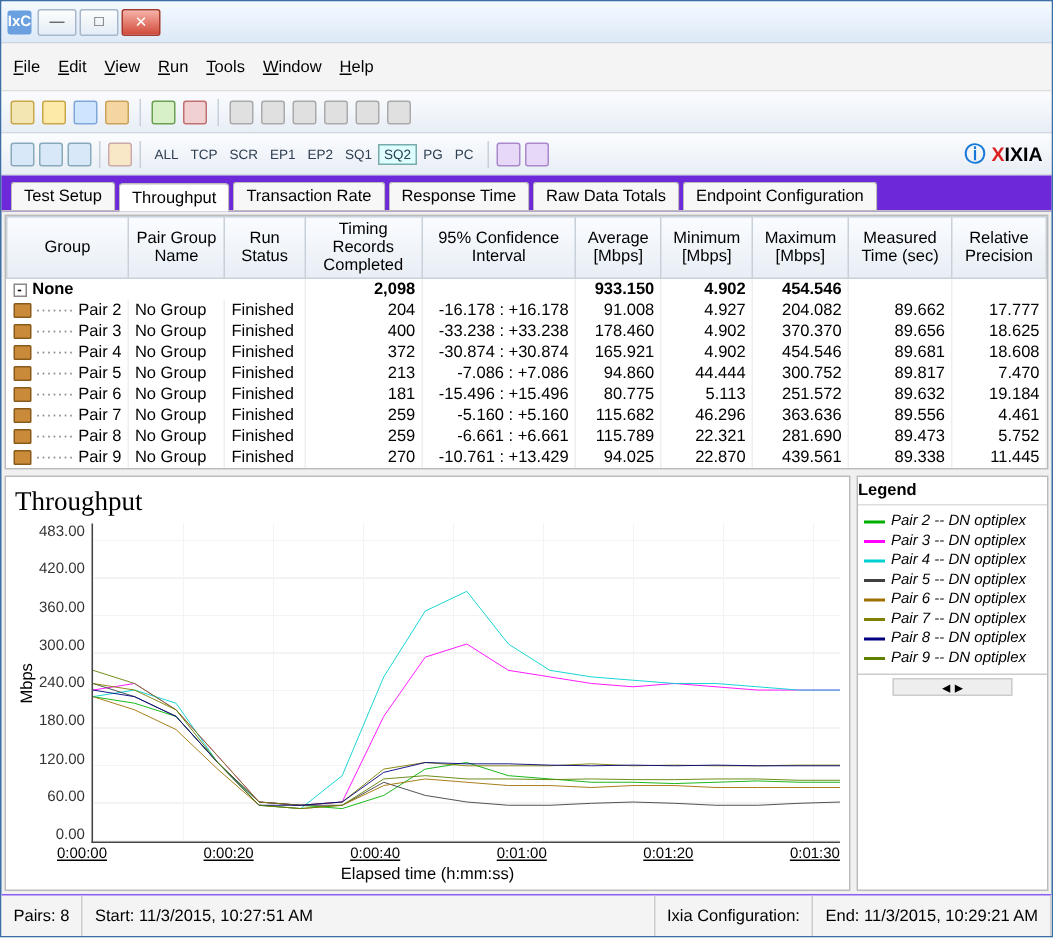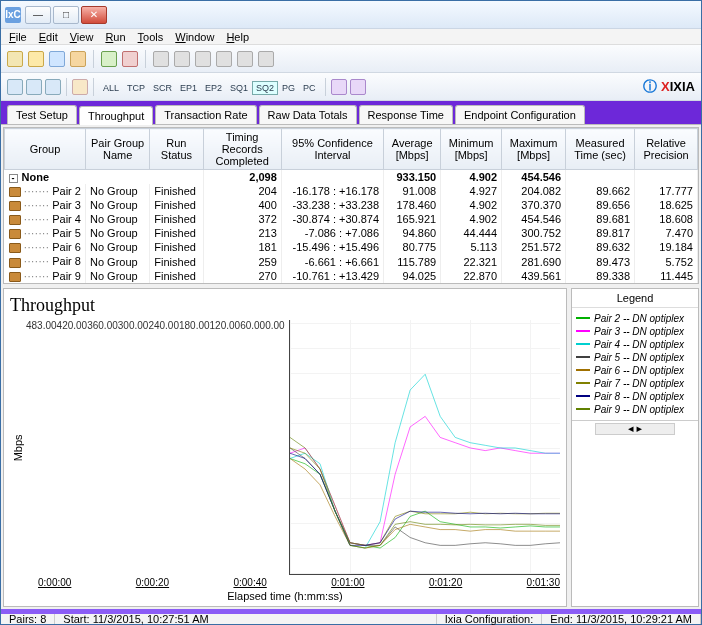--- a/index.html
+++ b/index.html
@@ -4,21 +4,21 @@
 <style>
   * { box-sizing: border-box; }
   html, body { margin: 0; padding: 0; font-family: Tahoma, Arial, sans-serif; font-size: 11px; background: #fff; }
   .window { width: 702px; height: 625px; border: 1px solid #3a6ea5; display: flex; flex-direction: column; background: #f0f0f0; }
   .titlebar { height: 28px; background: linear-gradient(#f4f9ff, #dde9f7); display: flex; align-items: center; padding: 0 4px; border-bottom: 1px solid #cbd6e4; }
   .titlebar-icon { width: 16px; height: 16px; margin-right: 4px; display: flex; align-items: center; justify-content: center; background: #6aa0e0; color: #fff; font-size: 10px; font-weight: bold; border-radius: 2px; }
   .titlebar-text { flex: 1; color: #333; white-space: nowrap; overflow: hidden; }
   .title-buttons { display: flex; gap: 2px; }
   .tbtn { width: 26px; height: 18px; border: 1px solid #a8b8cc; border-radius: 2px; background: linear-gradient(#fdfdfd,#e3ecf6); display: flex; align-items: center; justify-content: center; font-size: 10px; color: #333; }
   .tbtn.close { background: linear-gradient(#f7b2a8,#d14b3a); color:#fff; border-color:#a63a2c; }
-  .menubar { height: 16px; background: #f4f4f4; display: flex; gap: 12px; padding: 0 8px; align-items: center; border-bottom: 1px solid #ddd; }
+  .menubar { height: 32px; background: #f4f4f4; display: flex; gap: 12px; padding: 0 8px; align-items: center; border-bottom: 1px solid #ddd; }
   .menubar span u { text-decoration: underline; }
   .toolbar { height: 28px; background: linear-gradient(#fbfcfe,#e8eef6); border-bottom: 1px solid #d0d8e2; display: flex; align-items: center; padding: 0 6px; gap: 5px; }
   .tb-icon { width: 16px; height: 16px; border-radius: 2px; }
   .tb-sep { width:1px; height:18px; background:#c8d0da; margin:0 2px;}
   .toolbar2 { height: 28px; background: linear-gradient(#fbfcfe,#e8eef6); border-bottom: 1px solid #d0d8e2; display: flex; align-items: center; padding: 0 6px; gap: 3px; }
   .proto { padding: 1px 3px; font-size: 9px; color: #2c3e50; border: 1px solid transparent; }
   .proto.sel { border: 1px solid #7aa; background: #dff; }
   .logo { margin-left: auto; display: flex; align-items: center; gap: 4px; font-weight: bold; font-size: 13px; }
   .logo-x { color: #d22; font-weight: bold; }
   .tabs { display: flex; border-bottom: 1px solid #bbb; padding: 4px 4px 0 6px; background: #6d28d9; }
@@ -30,34 +30,34 @@
   table.data td { border-right: 1px solid #eee; padding: 1px 4px; white-space: nowrap; }
   table.data tr.total td { font-weight: bold; }
   .num { text-align: right; }
   .grp-icon { display:inline-block; width:12px; height:10px; background:#c98a3a; border:1px solid #8a5a1a; border-radius:1px; margin-right:3px; vertical-align:middle;}
   .minus-box { display:inline-block; width:9px; height:9px; border:1px solid #888; text-align:center; line-height:7px; font-size:9px; margin-right:4px; vertical-align:middle; background:#fff;}
   .tree-dots { color:#888; }
   .chart-area { display:flex; margin:2px; gap:4px; flex:1; min-height:0; }
   .chart-left { flex:1; background:#fff; border:1px solid #bbb; display:flex; flex-direction:column; padding:4px 6px; position:relative; }
   .chart-title { font-size:18px; font-family:Georgia, serif; margin:2px 0 4px 0; }
   .plot-wrap { flex:1; display:flex; }
-  .yaxis { display:flex; justify-content:space-between; text-align:right; padding-right:4px; font-size:10px; color:#333; }
+  .yaxis { display:flex; flex-direction:column; justify-content:space-between; text-align:right; padding-right:4px; font-size:10px; color:#333; }
   .plot { flex:1; position:relative; border-left:1px solid #444; border-bottom:1px solid #444; background:repeating-linear-gradient(to right, #f3f3f3 0, #f3f3f3 1px, transparent 1px, transparent 60px), repeating-linear-gradient(to top, #f3f3f3 0, #f3f3f3 1px, transparent 1px, transparent 25px); overflow:hidden;}
   .plot svg { position:absolute; inset:0; width:100%; height:100%; }
   .xaxis { display:flex; justify-content:space-between; font-size:10px; padding:2px 0 0 28px;text-decoration:underline; }
   .xlabel { text-align:center; font-size:11px; padding:2px 0 0 0;}
   .ylabel { writing-mode:vertical-rl; transform:rotate(180deg); text-align:center; font-size:11px; padding:0 2px;}
   .legend-box { width:128px; background:#fff; border:1px solid #bbb; display:flex; flex-direction:column; }
-  .legend-title { text-align:center; font-weight:normal; padding:3px 0; border-bottom:1px solid #ddd; }
+  .legend-title { font-weight:bold; padding:3px 0; border-bottom:1px solid #ddd; }
   .legend-items { padding:4px; font-size:10px; }
   .legend-item { display:flex; align-items:center; gap:4px; padding:1px 0;font-style:italic;}
   .legend-swatch { width:14px; height:2px; }
   .legend-scroll { border-top:1px solid #ccc; padding:2px; display:flex; justify-content:center;}
   .hscroll { height:12px; background:#eee; border:1px solid #ccc; display:flex; align-items:center; justify-content:center; width:80px;}
-  .statusbar { height:15px; border-top:5px solid #8b5cf6; display:flex; align-items:flex-start; background:#f4f4f4; font-size:11px; }
+  .statusbar { height:28px; border-top:1px solid #8b5cf6; display:flex; align-items:flex-start; background:#f4f4f4; font-size:11px; }
   .status-cell { padding:0 8px; border-right:1px solid #ccc; height:100%; display:flex; align-items:center;}
 </style>
 </head>
 <body>
 
 <div class="window">
 
   <div class="titlebar">
     <div class="titlebar-icon">IxC</div>
     <div class="title-buttons">
@@ -108,22 +108,22 @@
     <div class="logo">
       <span style="color:#1878d8;font-size:14px">ⓘ</span>
       <span><span class="logo-x">X</span><span>IXIA</span></span>
     </div>
   </div>
 
   <div class="tabs" id="tabs">
       <div class="tab">Test Setup</div>
       <div class="tab active">Throughput</div>
       <div class="tab">Transaction Rate</div>
+      <div class="tab">Response Time</div>
       <div class="tab">Raw Data Totals</div>
-      <div class="tab">Response Time</div>
       <div class="tab">Endpoint Configuration</div>
     </div>
 
   <div class="table-wrap">
     <table class="data">
       <thead>
           <tr id="thead-row">
             <th>Group</th>
             <th>Pair Group Name</th>
             <th>Run Status</th>
@@ -199,20 +199,32 @@
             <td><span class="grp-icon"></span><span class="tree-dots">·······</span> Pair 6</td>
             <td>No Group</td>
             <td>Finished</td>
             <td class="num">181</td>
             <td class="num">-15.496 : +15.496</td>
             <td class="num">80.775</td>
             <td class="num">5.113</td>
             <td class="num">251.572</td>
             <td class="num">89.632</td>
             <td class="num">19.184</td>
+          </tr>
+          <tr>
+            <td><span class="grp-icon"></span><span class="tree-dots">·······</span> Pair 7</td>
+            <td>No Group</td>
+            <td>Finished</td>
+            <td class="num">259</td>
+            <td class="num">-5.160 : +5.160</td>
+            <td class="num">115.682</td>
+            <td class="num">46.296</td>
+            <td class="num">363.636</td>
+            <td class="num">89.556</td>
+            <td class="num">4.461</td>
           </tr>
           <tr>
             <td><span class="grp-icon"></span><span class="tree-dots">·······</span> Pair 8</td>
             <td>No Group</td>
             <td>Finished</td>
             <td class="num">259</td>
             <td class="num">-6.661 : +6.661</td>
             <td class="num">115.789</td>
             <td class="num">22.321</td>
             <td class="num">281.690</td>

